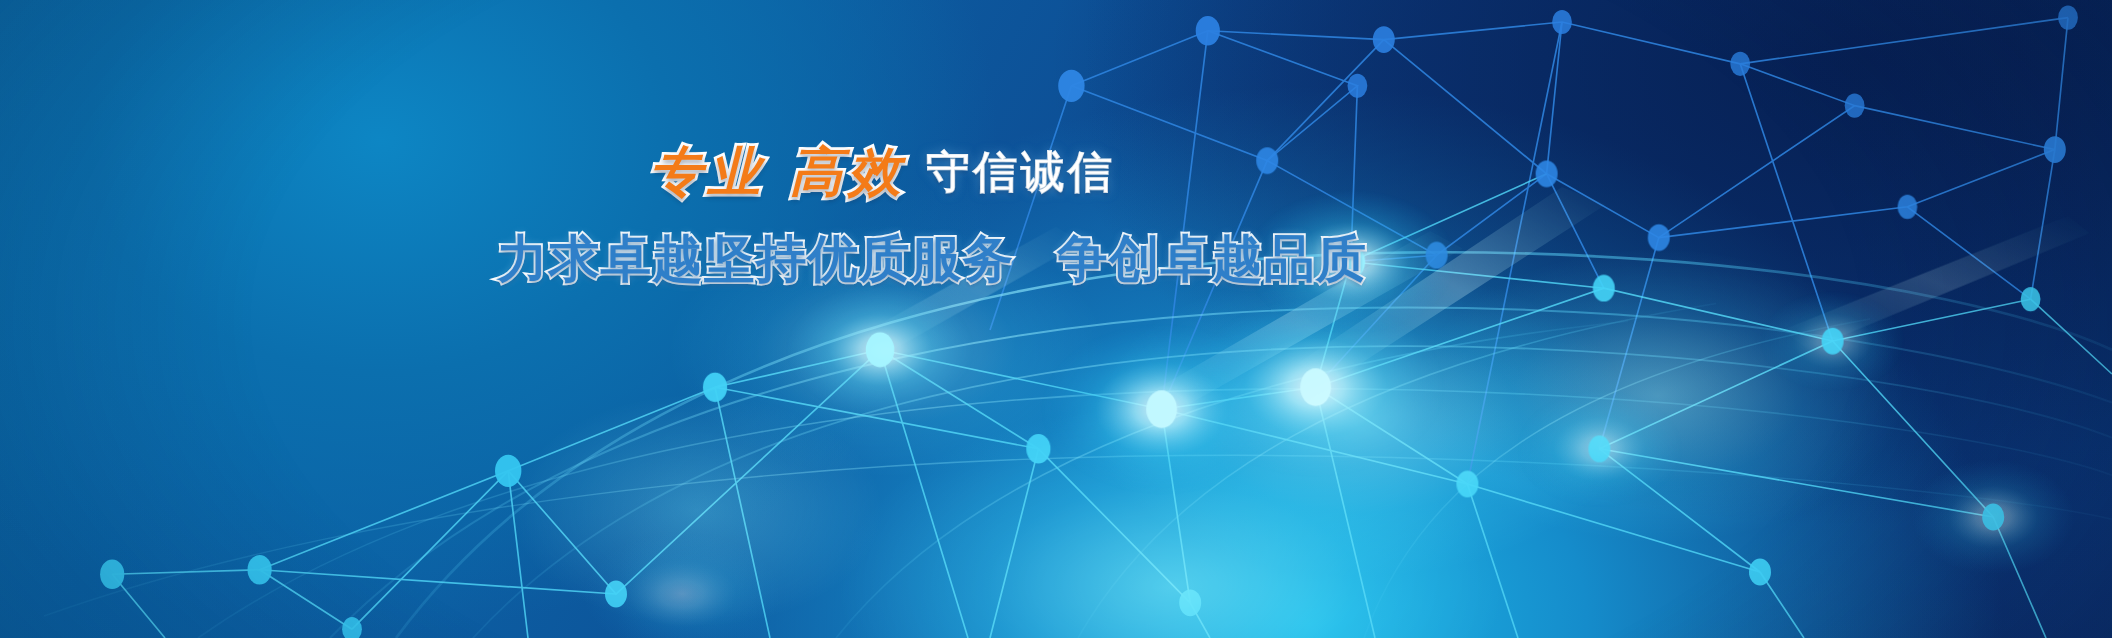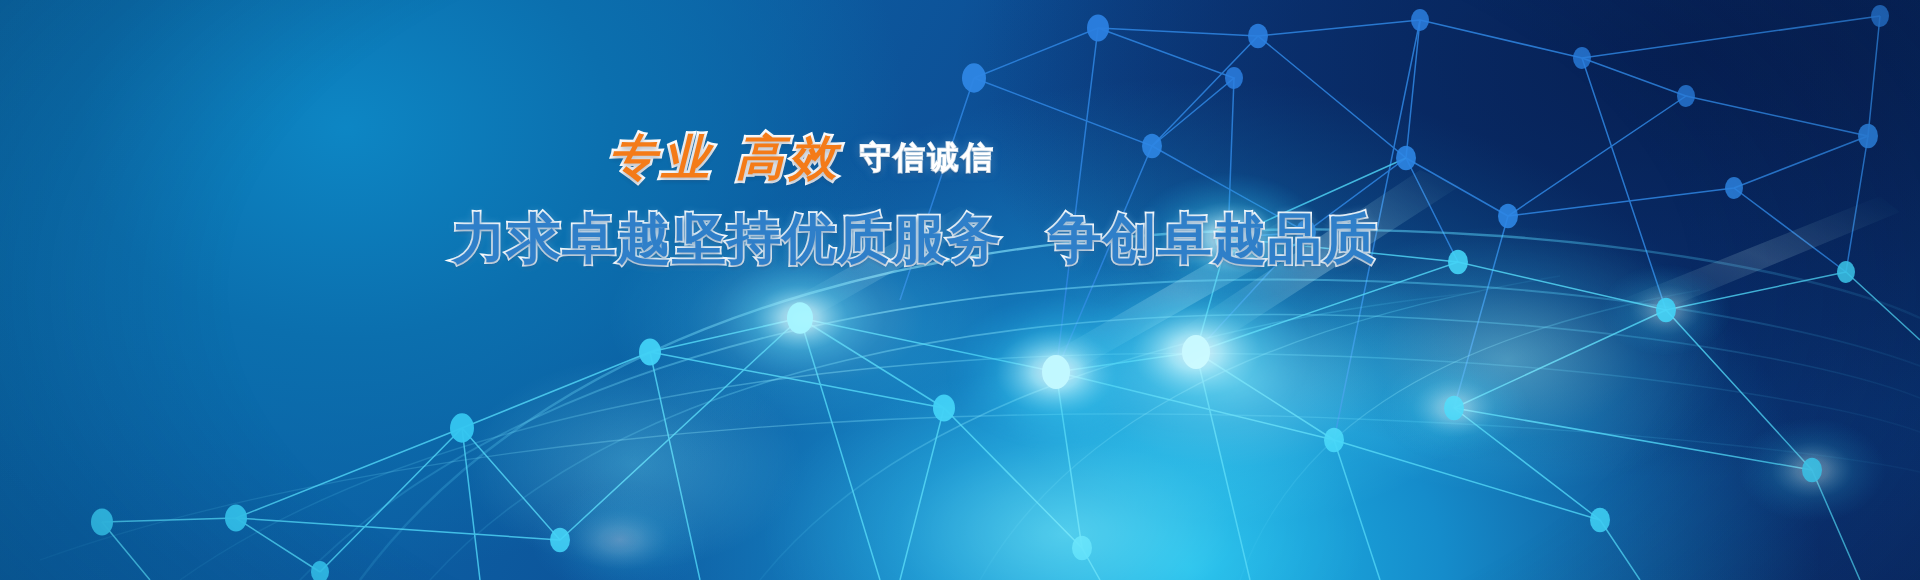--- a/index.html
+++ b/index.html
@@ -68,37 +68,37 @@
     font-style:italic;
     letter-spacing:5px;
     color:#F47B18;
     -webkit-text-stroke:5px #ffffff;
     paint-order:stroke fill;
     text-shadow:0 0 4px rgba(255,255,255,.55), 0 2px 5px rgba(2,25,60,.45);
     vertical-align:middle;
   }
   .slogan-white{
     font-family:"DejaVu Sans","Liberation Sans",sans-serif;
-    font-size:31px;
-    font-weight:bold;
+    font-size:40px;
+    font-weight:normal;
     letter-spacing:3px;
     color:#ffffff;
     -webkit-text-stroke:1.5px #ffffff;
     paint-order:stroke fill;
     margin-left:18px;
     vertical-align:middle;
     text-shadow:0 0 10px rgba(150,215,255,.55), 0 2px 4px rgba(3,28,70,.5);
   }
 
   .line2{
     display:block;
     margin-top:14px;
     white-space:nowrap;
     font-family:"DejaVu Sans","Liberation Sans",sans-serif;
-    font-size:54px;
+    font-size:46px;
     font-weight:bold;
     letter-spacing:1px;
     line-height:1.05;
     color:#2f7fc9;
     -webkit-text-stroke:3.5px #ffffff;
     paint-order:stroke fill;
     text-shadow:0 0 8px rgba(140,210,255,.45), 0 2px 5px rgba(3,28,70,.45);
   }
   .line2 .gap{letter-spacing:.5em;}
 </style>

